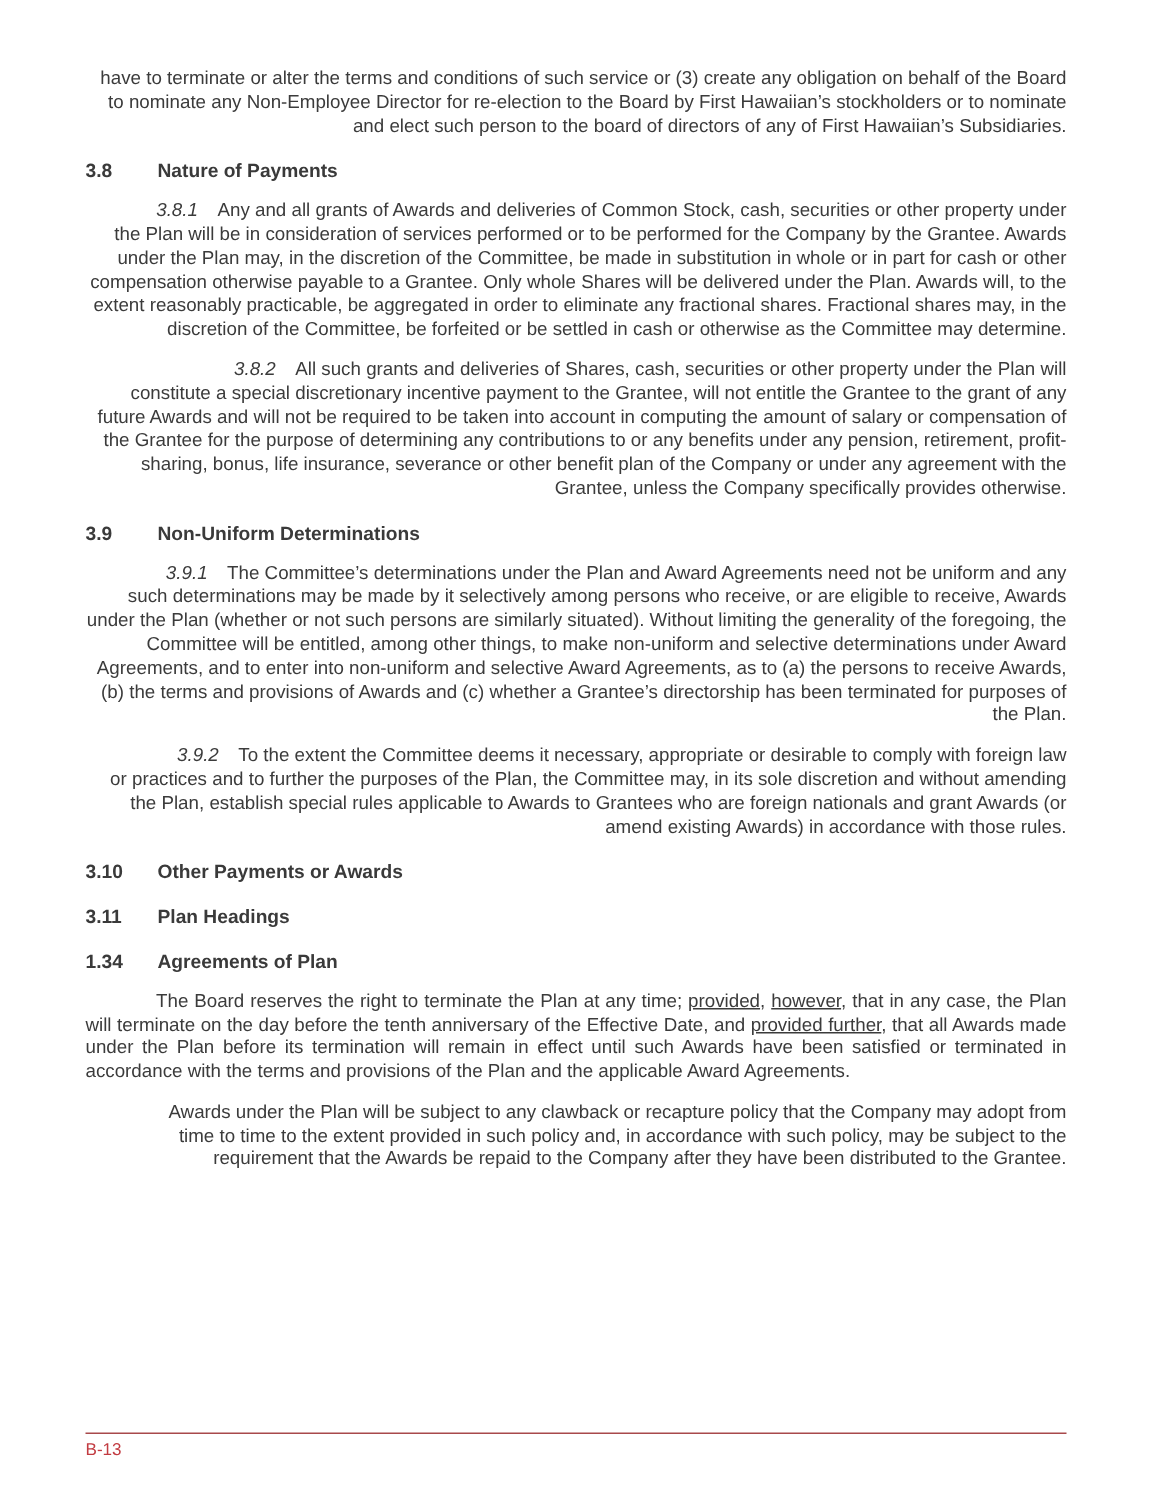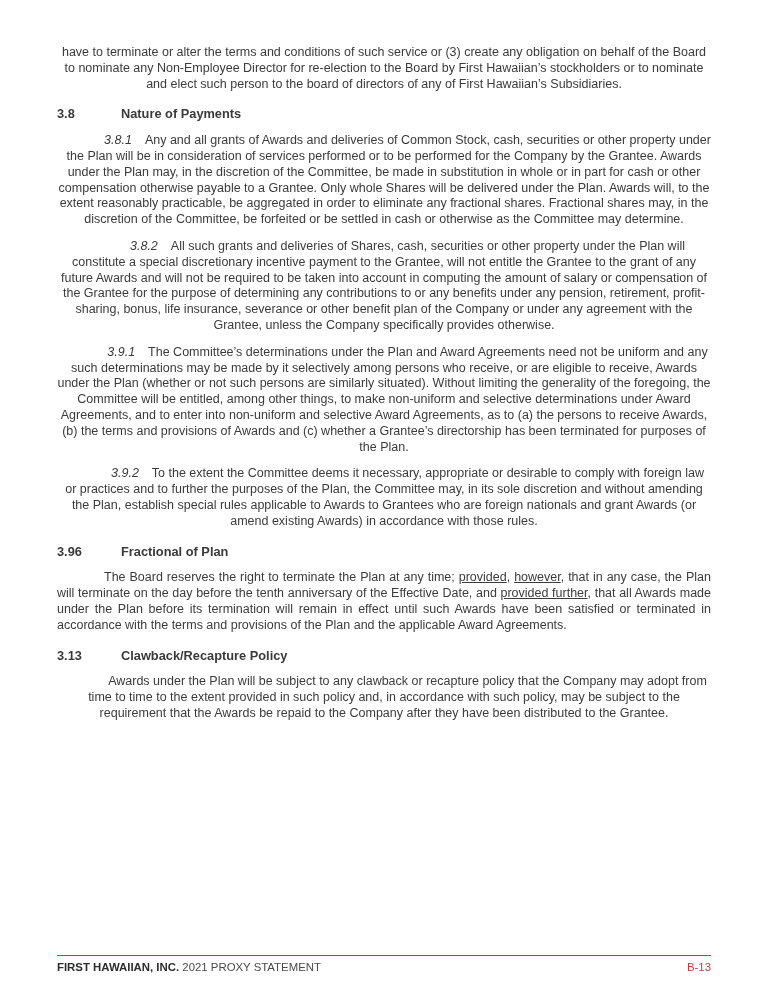--- a/index.html
+++ b/index.html
@@ -12,33 +12,32 @@
     overflow: hidden;
   }
   .content {
     position: absolute;
     left: 57px; right: 57px; top: 45px;
   }
   p.body-para {
     margin: 0 0 11px 0;
     font-size: 12.5px;
     line-height: 15.8px;
-    text-align: center;
+    text-align: right;
   }
   p.indent { text-indent: 47px; }
   p.justify { text-align: justify; }
   .para-num { padding-right: 13px; font-style: italic; }
   .sec-heading {
     display: flex;
     font-weight: bold;
     font-size: 12.8px;
     line-height: 15.8px;
     color: #3a3a3a;
     margin: 14px 0 11px 0;
-    gap: 16px;
   }
   .sec-num { width: 48px; flex-shrink: 0; }
   .u { text-decoration: underline; }
   .footer {
     position: absolute;
     left: 57px; right: 57px; top: 955px;
     border-top: 1.5px solid #a8494b;
     padding-top: 5px;
     display: flex;
     justify-content: space-between;
@@ -57,35 +56,42 @@
 
   <p class="body-para">have to terminate or alter the terms and conditions of such service or (3) create any obligation on behalf of the Board to nominate any Non-Employee Director for re-election to the Board by First Hawaiian’s stockholders or to nominate and elect such person to the board of directors of any of First Hawaiian’s Subsidiaries.</p>
 
   <div class="sec-heading">
     <span class="sec-num">3.8</span>
     <span class="sec-title">Nature of Payments</span>
   </div>
   <p class="body-para indent"><span class="para-num">3.8.1</span><span>Any and all grants of Awards and deliveries of Common Stock, cash, securities or other property under the Plan will be in consideration of services performed or to be performed for the Company by the Grantee. Awards under the Plan may, in the discretion of the Committee, be made in substitution in whole or in part for cash or other compensation otherwise payable to a Grantee. Only whole Shares will be delivered under the Plan. Awards will, to the extent reasonably practicable, be aggregated in order to eliminate any fractional shares. Fractional shares may, in the discretion of the Committee, be forfeited or be settled in cash or otherwise as the Committee may determine.</span></p>
   <p class="body-para indent"><span class="para-num">3.8.2</span><span>All such grants and deliveries of Shares, cash, securities or other property under the Plan will constitute a special discretionary incentive payment to the Grantee, will not entitle the Grantee to the grant of any future Awards and will not be required to be taken into account in computing the amount of salary or compensation of the Grantee for the purpose of determining any contributions to or any benefits under any pension, retirement, profit-sharing, bonus, life insurance, severance or other benefit plan of the Company or under any agreement with the Grantee, unless the Company specifically provides otherwise.</span></p>
 
+  <div class="sec-heading">
+    <span class="sec-num">3.9</span>
+    <span class="sec-title">Non-Uniform Determinations</span>
+  </div>
   <p class="body-para indent"><span class="para-num">3.9.1</span><span>The Committee’s determinations under the Plan and Award Agreements need not be uniform and any such determinations may be made by it selectively among persons who receive, or are eligible to receive, Awards under the Plan (whether or not such persons are similarly situated). Without limiting the generality of the foregoing, the Committee will be entitled, among other things, to make non-uniform and selective determinations under Award Agreements, and to enter into non-uniform and selective Award Agreements, as to (a) the persons to receive Awards, (b) the terms and provisions of Awards and (c) whether a Grantee’s directorship has been terminated for purposes of the Plan.</span></p>
   <p class="body-para indent"><span class="para-num">3.9.2</span><span>To the extent the Committee deems it necessary, appropriate or desirable to comply with foreign law or practices and to further the purposes of the Plan, the Committee may, in its sole discretion and without amending the Plan, establish special rules applicable to Awards to Grantees who are foreign nationals and grant Awards (or amend existing Awards) in accordance with those rules.</span></p>
 
-
+  <div class="sec-heading">
+    <span class="sec-num">3.10</span>
+    <span class="sec-title">Other Payments or Awards</span>
+  </div>
 
   <div class="sec-heading">
-    <span class="sec-num">3.96</span>
-    <span class="sec-title">Fractional of Plan</span>
+    <span class="sec-num">3.11</span>
+    <span class="sec-title">Plan Headings</span>
+  </div>
+
+  <div class="sec-heading">
+    <span class="sec-num">1.34</span>
+    <span class="sec-title">Agreements of Plan</span>
   </div>
   <p class="body-para indent justify"><span>The Board reserves the right to terminate the Plan at any time; </span><span class="u">provided</span><span>, </span><span class="u">however</span><span>, that in any case, the Plan will terminate on the day before the tenth anniversary of the Effective Date, and </span><span class="u">provided further</span><span>, that all Awards made under the Plan before its termination will remain in effect until such Awards have been satisfied or terminated in accordance with the terms and provisions of the Plan and the applicable Award Agreements.</span></p>
 
-  <div class="sec-heading">
-    <span class="sec-num">3.13</span>
-    <span class="sec-title">Clawback/Recapture Policy</span>
-  </div>
   <p class="body-para indent">Awards under the Plan will be subject to any clawback or recapture policy that the Company may adopt from time to time to the extent provided in such policy and, in accordance with such policy, may be subject to the requirement that the Awards be repaid to the Company after they have been distributed to the Grantee.</p>
 
 </div>
 
 <div class="footer">
-  <span class="footer-left"><span class="footer-company">FIRST HAWAIIAN, INC.</span> <span>2021 PROXY STATEMENT</span></span>
   <span class="footer-page">B-13</span>
 </div>
 
 </body></html>

